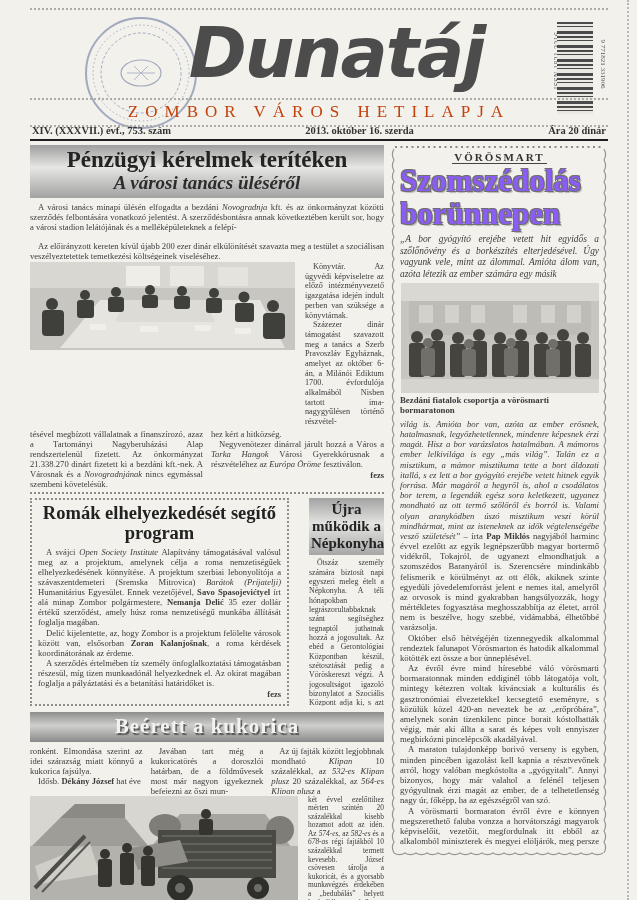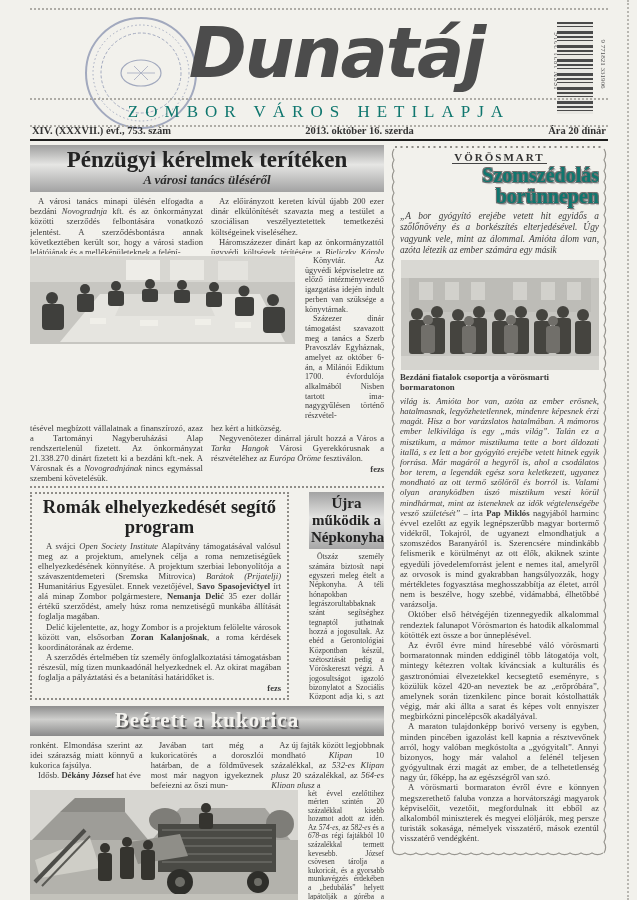--- a/index.html
+++ b/index.html
@@ -16,42 +16,42 @@
         transform:translateX(18px);}
   .stamp{position:absolute;left:82px;top:14px;opacity:.8;}
   .barcode-wrap{position:absolute;right:32px;top:18px;width:62px;height:104px;}
   .barcode-bars{position:absolute;left:14px;top:4px;width:36px;height:92px;
         background:repeating-linear-gradient(180deg,#4a4a4a 0 2px,#e9e8e3 2px 4px,#4a4a4a 4px 5px,#e9e8e3 5px 9px,#4a4a4a 9px 12px,#e9e8e3 12px 14px);}
   .issn-v{position:absolute;left:-14px;top:38px;font-size:7.5px;letter-spacing:.5px;color:#555;
         transform:rotate(-90deg);white-space:nowrap;}
   .ean-v{position:absolute;right:-22px;top:42px;font-size:7px;color:#555;
         transform:rotate(90deg);white-space:nowrap;}
   .m-sub{position:absolute;left:30px;right:29px;top:98px;text-align:center;
-        font-size:17px;letter-spacing:7px;color:#0f766e;
+        font-size:17px;letter-spacing:7px;color:#c2410c;
         border-top:2px dotted #aeaca6;border-bottom:2px dotted #aeaca6;padding:2px 0 3px;}
   .infobar{position:absolute;left:30px;right:29px;top:124px;display:flex;
         justify-content:space-between;font-size:10.5px;font-weight:bold;color:#333;
         border-bottom:2.5px solid #1d1d1d;padding:1px 2px 3px;}
   
   .content{position:absolute;left:30px;right:29px;top:145px;display:flex;gap:7px;}
   .main-col{width:354px;flex:none;}
   .right-col{flex:1;position:relative;height:712px;}
   
   .body-txt{font-size:8.6px;line-height:1.18;text-align:justify;}
   .body-txt p{margin:0;text-indent:8px;}
   .sig{font-size:8.5px;font-weight:bold;text-align:right;margin-top:1px;}
   .cols2{display:flex;gap:8px;}
   .cols2>div{flex:1;min-width:0;}
   .cols3{display:flex;gap:8px;}
   .cols3>div{flex:1;min-width:0;}
   
   .banner1{background:linear-gradient(180deg,#9e9e9e 0%,#e6e6e4 42%,#a2a2a2 100%);
         text-align:center;padding:3px 0 4px;margin-bottom:4px;}
   .banner1 .t{font-size:23px;font-weight:bold;color:#232323;line-height:1.05;}
-  .banner1 .s{font-size:13px;font-weight:bold;font-style:italic;color:#2c2c2c;}
+  .banner1 .s{font-size:19px;font-weight:bold;font-style:italic;color:#2c2c2c;}
   .sep-dots{border-top:2.5px dotted #8f8d88;margin:5px 0 4px;}
   .boxes-row{display:flex;gap:20px;height:208px;}
   .box-romak{width:243px;flex:none;border:2px dotted #8f8d88;padding:4px 6px;overflow:hidden;}
   .box-romak h2{margin:0 0 3px;font-size:18.5px;line-height:1.08;text-align:center;color:#222;}
   .box-nep{flex:1;min-width:0;overflow:hidden;}
   .box-nep .nep-title{background:linear-gradient(180deg,#a2a2a2,#e4e4e2 45%,#a6a6a6);
         font-size:15px;font-weight:bold;text-align:center;line-height:1.15;color:#232323;
         padding:3px 2px;margin-bottom:3px;}
   .box-nep .body-txt{font-size:7.8px;line-height:1.2;}
   .banner2{margin:6px 0 4px;background:linear-gradient(180deg,#8e8e8e 0%,#cfcfcd 45%,#8a8a8a 100%);
@@ -61,22 +61,22 @@
   
   .photo{display:block;background:#c9c8c3;}
   .row-photo{display:flex;gap:10px;margin:2px 0;}
   .side-txt{flex:1;min-width:0;overflow:hidden;}
   .kuk-side{font-size:7.4px;line-height:1.16;}
   
   .wavy-svg{position:absolute;inset:0;pointer-events:none;}
   .r-inner{position:absolute;left:9px;right:9px;top:6px;bottom:10px;overflow:hidden;}
   .kicker{font-size:11px;font-weight:bold;letter-spacing:2px;text-align:center;color:#333;}
   .kicker span{border-bottom:1.5px solid #444;padding:0 2px;}
-  .r-title{font-size:20px;font-weight:bold;text-align:right;line-height:1.05;margin:2px 0 4px;
-        color:#0f766e;
+  .r-title{font-size:31px;font-weight:bold;text-align:left;line-height:1.05;margin:2px 0 4px;
+        color:#8b5cf6;
         text-shadow:-1px -1px 0 #6f6f6f,1px -1px 0 #6f6f6f,-1px 1px 0 #6f6f6f,1px 1px 0 #6f6f6f,2px 2px 1px #b5b5b5;}
   .intro{font-size:9.4px;line-height:1.22;font-style:italic;text-align:justify;color:#3a3a3a;margin-bottom:3px;}
   .caption{font-size:8.8px;font-weight:bold;text-align:left;margin:2px 0 4px;}
   .r-body{font-size:8.7px;line-height:1.17;text-align:justify;height:448px;overflow:hidden;}
   .r-body p{margin:0;text-indent:8px;}
 </style>
 </head>
 <body>
 
 <div class="page">
@@ -114,21 +114,21 @@
 
   <div class="content">
 
     <div class="main-col">
 
       <div>
         <div class="banner1">
           <div class="t">Pénzügyi kérelmek terítéken</div>
           <div class="s">A városi tanács üléséről</div>
         </div>
-        <div class="cols2 body-txt" style="height:58px;overflow:hidden;">
+        <div class="cols2 body-txt" style="height:58px;overflow:hidden;flex-direction:column;">
           <div>
               <p>A városi tanács minapi ülésén elfogadta a bezdáni <i>Novogradnja</i> kft. és az önkormányzat közötti szerződés felbontására vonatkozó jelentést. A szerződésbontásra annak következtében került sor, hogy a városi stadion lelátójának és a melléképületeknek a felépí-</p>
             </div>
           <div>
             <p>Az előirányzott kereten kívül újabb 200 ezer dinár elkülönítését szavazta meg a testület a szociálisan veszélyeztetettek temetkezési költségeinek viseléséhez.</p>
             <p>Háromszázezer dinárt kap az önkormányzattól ügyvédi költségek térítésére a <i>Bieliczky Károly</i> Városi</p>
           </div>
         </div>
         <div class="row-photo">
           <svg class="photo" width="265" height="88" viewBox="0 0 265 88">

